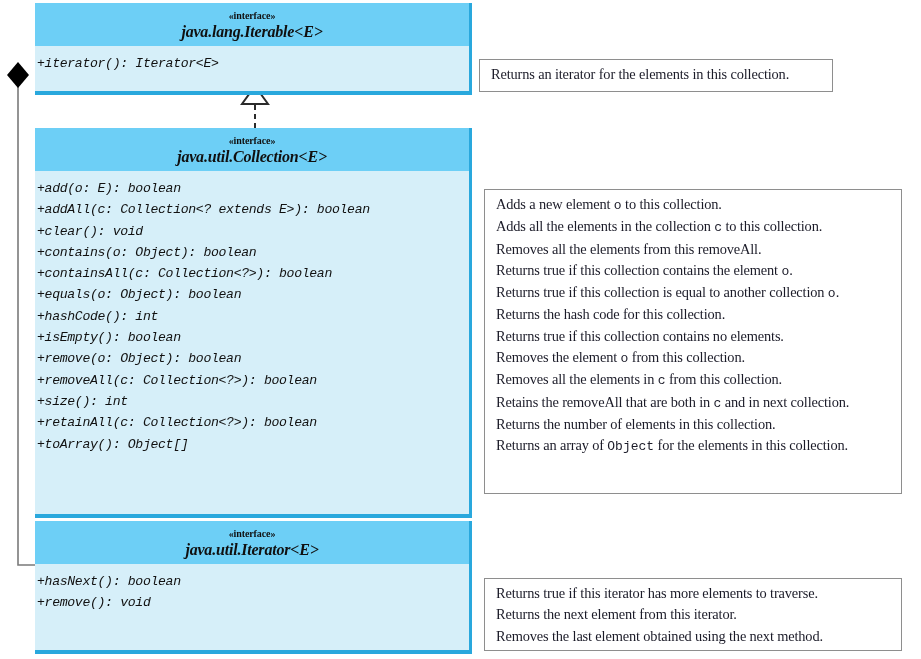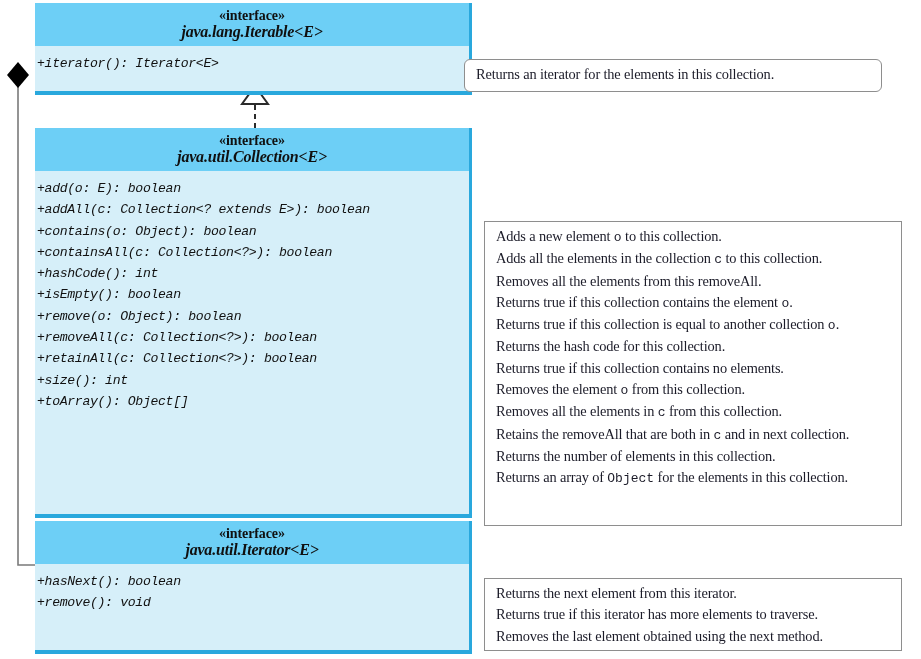--- a/index.html
+++ b/index.html
@@ -32,21 +32,21 @@
   }
   .uml-header {
     background: #6dcff6;
     text-align: center;
     padding: 5px 0 6px 0;
     box-sizing: border-box;
   }
   .stereotype {
     font-family: "Liberation Serif", serif;
     font-weight: bold;
-    font-size: 14px;
+    font-size: 10px;
     color: #101010;
     line-height: 15px;
     letter-spacing: -0.1px;
   }
   .classname {
     font-family: "Liberation Serif", serif;
     font-weight: bold;
     font-style: italic;
     font-size: 16px;
     color: #101010;
@@ -124,61 +124,63 @@
   </div>
 
   <div class="uml-box" id="box-collection" style="left:35px; top:128px; width:437px; height:390px;">
     <div class="uml-header">
       <div class="stereotype">«interface»</div>
       <div class="classname">java.util.Collection&lt;E&gt;</div>
     </div>
     <div class="uml-body">
       <div class="member">+add(o: E): boolean</div>
       <div class="member">+addAll(c: Collection&lt;? extends E&gt;): boolean</div>
+      <div class="member">+clear(): void</div>
       <div class="member">+contains(o: Object): boolean</div>
       <div class="member">+containsAll(c: Collection&lt;?&gt;): boolean</div>
+      <div class="member">+equals(o: Object): boolean</div>
       <div class="member">+hashCode(): int</div>
       <div class="member">+isEmpty(): boolean</div>
       <div class="member">+remove(o: Object): boolean</div>
       <div class="member">+removeAll(c: Collection&lt;?&gt;): boolean</div>
+      <div class="member">+size(): int</div>
       <div class="member">+retainAll(c: Collection&lt;?&gt;): boolean</div>
-      <div class="member">+size(): int</div>
       <div class="member">+toArray(): Object[]</div>
     </div>
   </div>
 
   <div class="uml-box" id="box-iterator" style="left:35px; top:521px; width:437px; height:133px;">
     <div class="uml-header">
       <div class="stereotype">«interface»</div>
       <div class="classname">java.util.Iterator&lt;E&gt;</div>
     </div>
     <div class="uml-body">
       <div class="member">+hasNext(): boolean</div>
       <div class="member">+remove(): void</div>
     </div>
   </div>
 
-  <div class="desc-box" id="desc-iterable" style="left:464px; top:59px; width:418px; height:33px;border-radius:6px;">
+  <div class="desc-box" id="desc-iterable" style="left:479px; top:59px; width:354px; height:33px;">
     <div class="desc-line"><span>Returns an iterator for the elements in this collection.</span></div>
   </div>
 
-  <div class="desc-box" id="desc-collection" style="left:484px; top:189px; width:418px; height:305px;margin-top:32px;">
+  <div class="desc-box" id="desc-collection" style="left:484px; top:189px; width:418px; height:305px;">
     <div class="desc-line"><span>Adds a new element </span><code>o</code><span> to this collection.</span></div>
     <div class="desc-line"><span>Adds all the elements in the collection </span><code>c</code><span> to this collection.</span></div>
     <div class="desc-line"><span>Removes all the elements from this removeAll.</span></div>
     <div class="desc-line"><span>Returns true if this collection contains the element </span><code>o</code><span>.</span></div>
     <div class="desc-line"><span>Returns true if this collection is equal to another collection </span><code>o</code><span>.</span></div>
     <div class="desc-line"><span>Returns the hash code for this collection.</span></div>
     <div class="desc-line"><span>Returns true if this collection contains no elements.</span></div>
     <div class="desc-line"><span>Removes the element </span><code>o</code><span> from this collection.</span></div>
     <div class="desc-line"><span>Removes all the elements in </span><code>c</code><span> from this collection.</span></div>
     <div class="desc-line"><span>Retains the removeAll that are both in </span><code>c</code><span> and in next collection.</span></div>
     <div class="desc-line"><span>Returns the number of elements in this collection.</span></div>
     <div class="desc-line"><span>Returns an array of </span><code>Object</code><span> for the elements in this collection.</span></div>
   </div>
 
   <div class="desc-box" id="desc-iterator" style="left:484px; top:578px; width:418px; height:73px;">
+    <div class="desc-line"><span>Returns true if this iterator has more elements to traverse.</span></div>
     <div class="desc-line"><span>Returns the next element from this iterator.</span></div>
-    <div class="desc-line"><span>Returns true if this iterator has more elements to traverse.</span></div>
     <div class="desc-line"><span>Removes the last element obtained using the next method.</span></div>
   </div>
 
 </div>
 
 </body></html>

